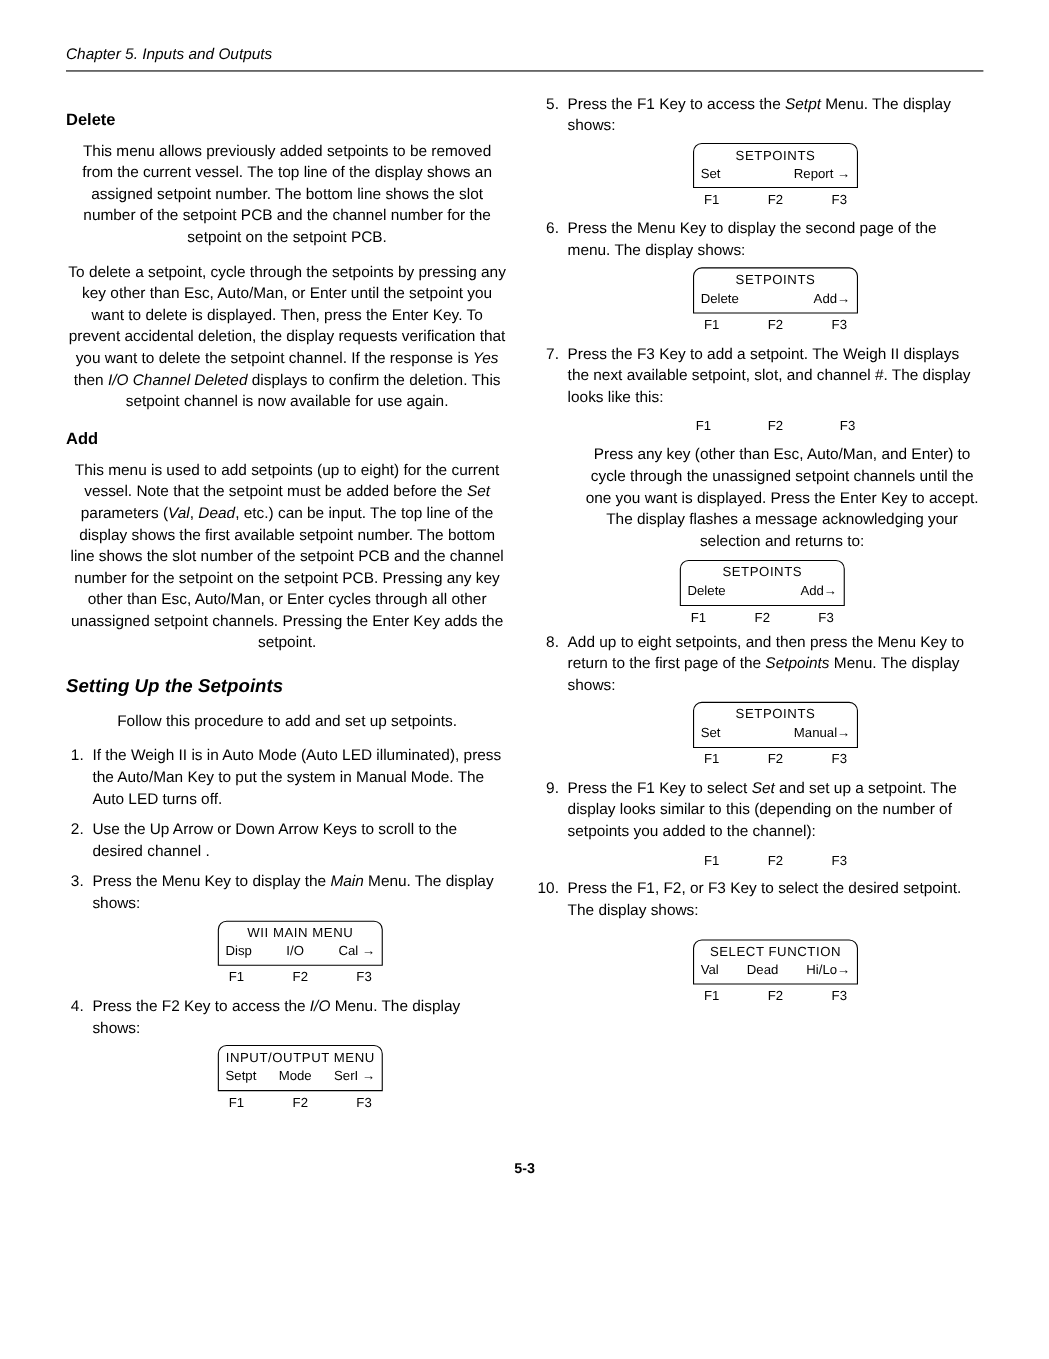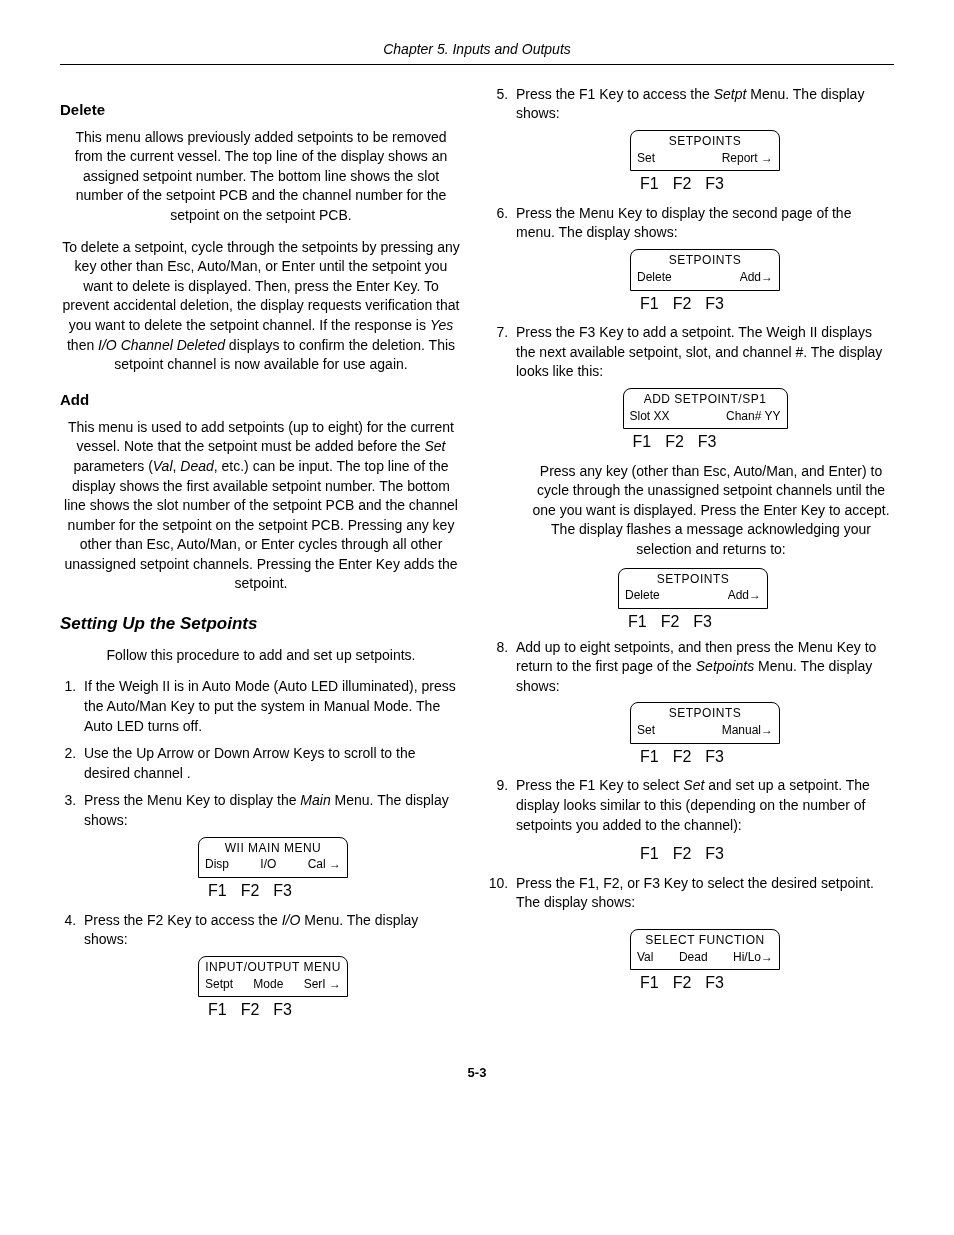--- a/index.html
+++ b/index.html
@@ -10,21 +10,21 @@
     background: #fff;
     margin: 0;
     padding: 40px 60px;
     width: 954px;
     box-sizing: border-box;
   }
   .header-line {
     border-bottom: 1px solid #000;
     padding-bottom: 4px;
     margin-bottom: 20px;
-    text-align: center;
+    text-align: left;
     font-style: italic;
     font-size: 14px;
   }
   .columns {
     display: flex;
     gap: 30px;
   }
   .col {
     flex: 1;
   }
@@ -71,24 +71,23 @@
     text-align: center;
     letter-spacing: 0.5px;
   }
   .lcd .row2 {
     display: flex;
     justify-content: space-between;
   }
   .lcd .row2 span { white-space: pre; }
   .fkeys {
     display: flex;
-    justify-content: flex-start;
-    font-size: 16px;
+    justify-content: space-between;
+    font-size: 12px;
     padding: 2px 10px 0 10px;
-    gap: 14px;
   }
   .page-num {
     text-align: center;
     font-weight: bold;
     margin-top: 34px;
     font-size: 13px;
   }
 </style>
 </head>
 <body>
@@ -192,28 +191,20 @@
             <span>F1</span>
             <span>F2</span>
             <span>F3</span>
           </div>
         </div>
       </li>
 
       <li>
         <span>Press the F3 Key to add a setpoint. The Weigh II displays the next available setpoint, slot, and channel #. The display looks like this:</span>
         <div class="display-box" style="width:165px">
-          <div class="lcd">
-            <div class="row1">ADD SETPOINT/SP1</div>
-            <div class="row2">
-              <span>Slot XX</span>
-              <span></span>
-              <span>Chan# YY</span>
-            </div>
-          </div>
           <div class="fkeys">
             <span>F1</span>
             <span>F2</span>
             <span>F3</span>
           </div>
         </div>
       </li>
     </ol>
 
     <p class="continued">Press any key (other than Esc, Auto/Man, and Enter) to cycle through the unassigned setpoint channels until the one you want is displayed. Press the Enter Key to accept. The display flashes a message acknowledging your selection and returns to:</p>

